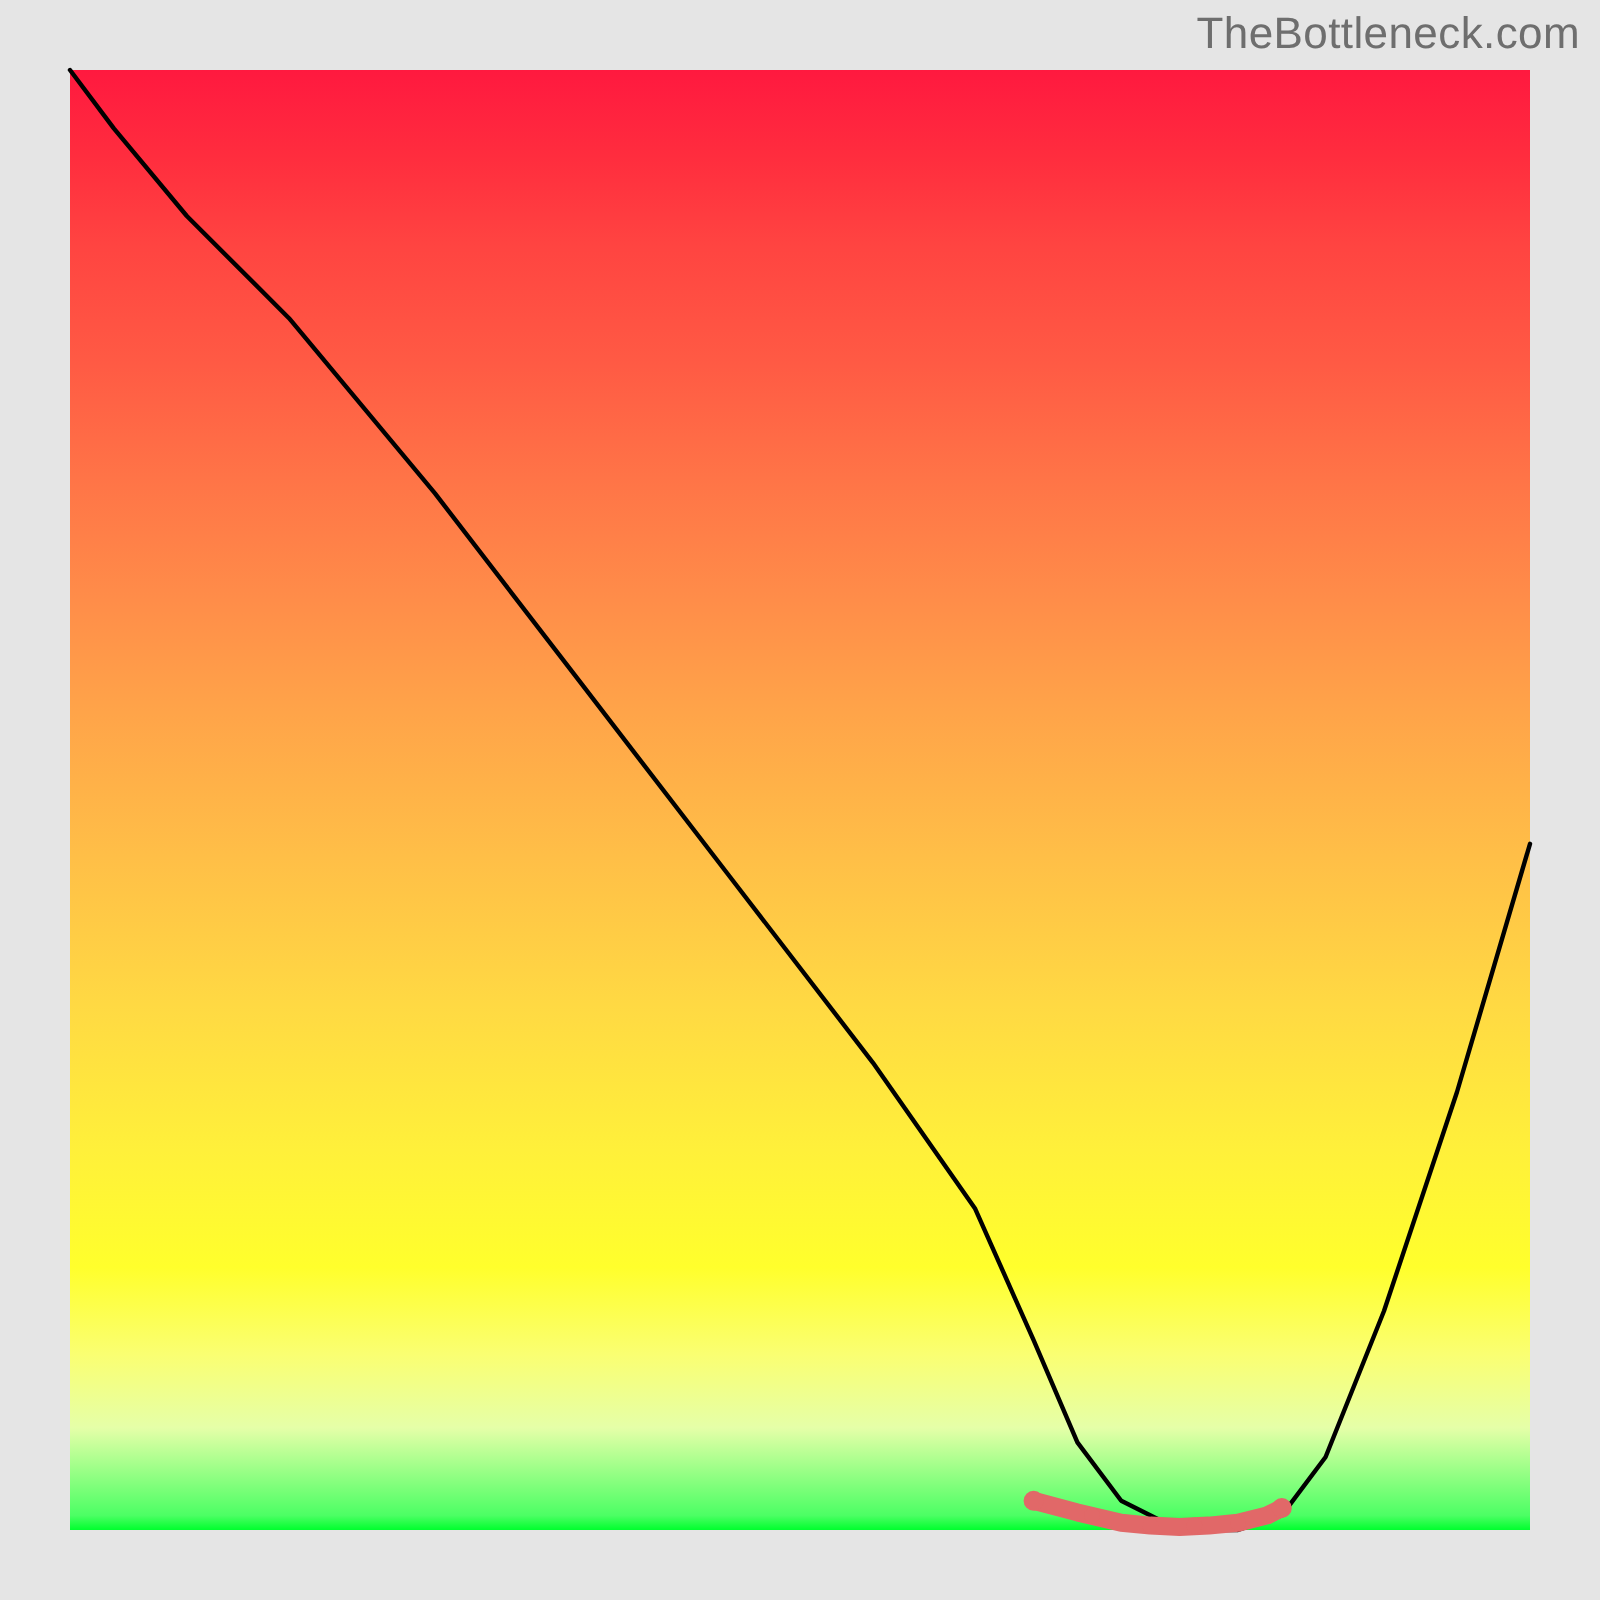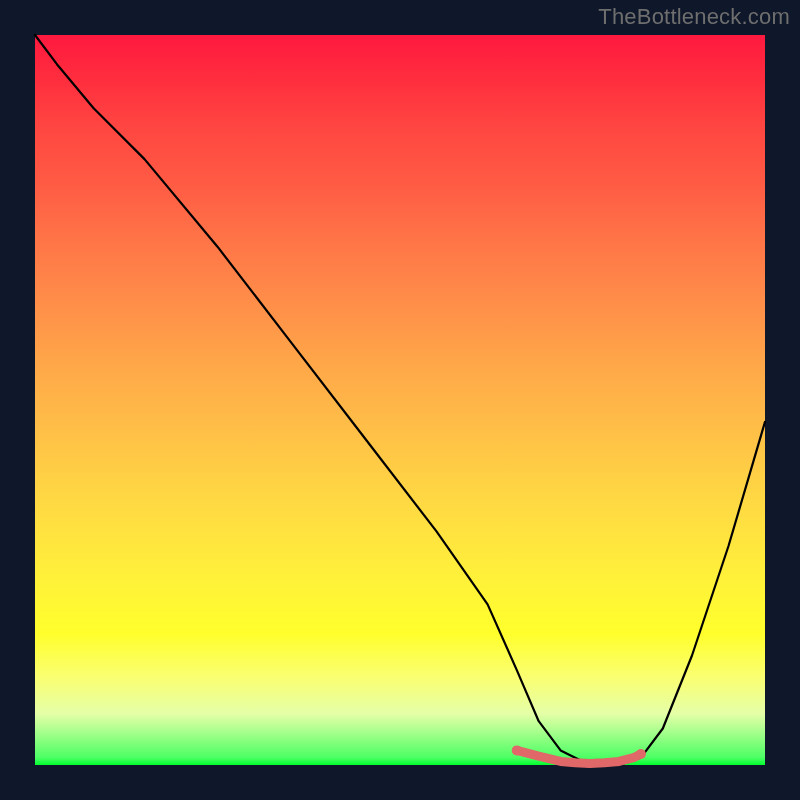--- a/index.html
+++ b/index.html
@@ -8,21 +8,21 @@
     width: 800px;
     height: 800px;
     background: #000;
     overflow: hidden;
     font-family: Arial, Helvetica, sans-serif;
   }
   .frame {
     position: relative;
     width: 800px;
     height: 800px;
-    background: #0f172a;
+    background: #e5e5e5;
   }
   .watermark {
     position: absolute;
     top: 4px;
     right: 10px;
     color: #6e6e6e;
     font-size: 22px;
     font-weight: 500;
     letter-spacing: 0.2px;
     z-index: 10;

